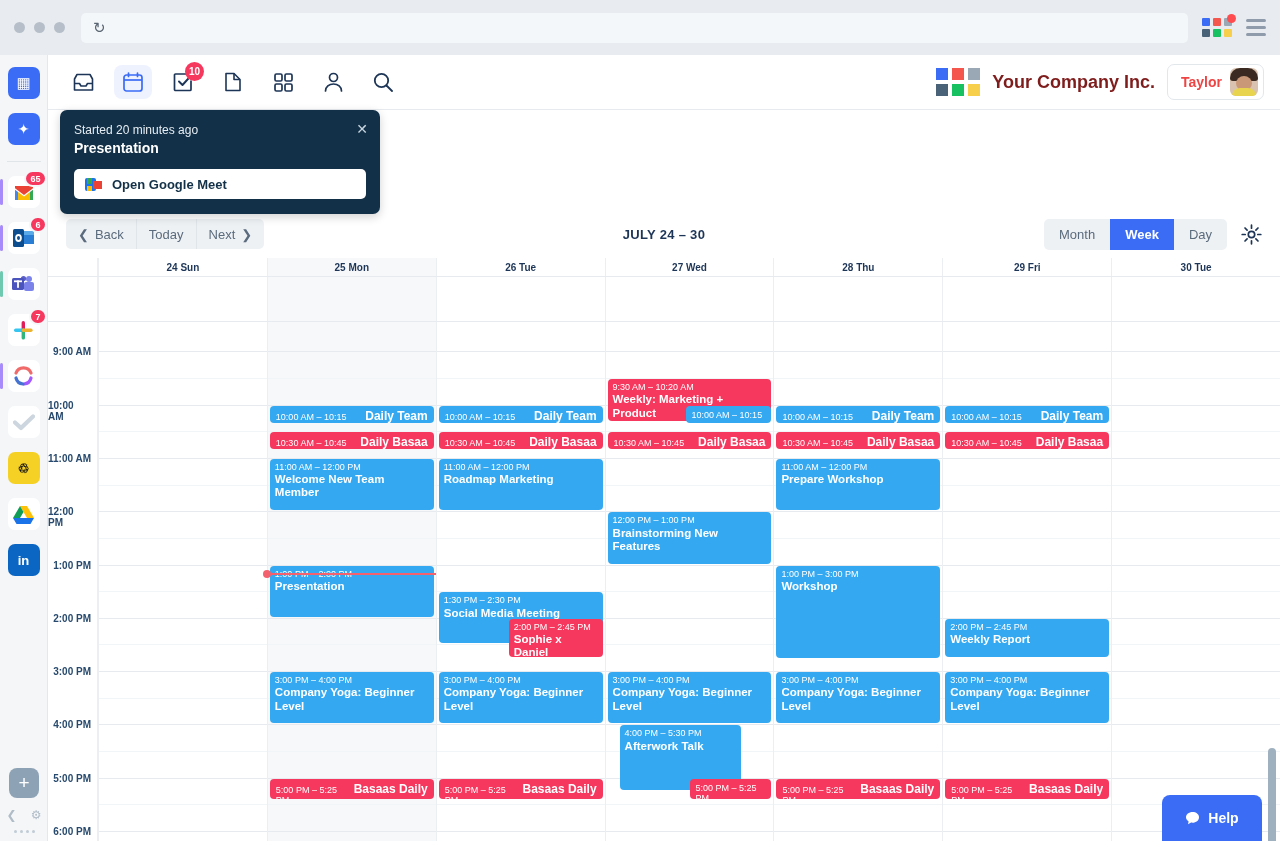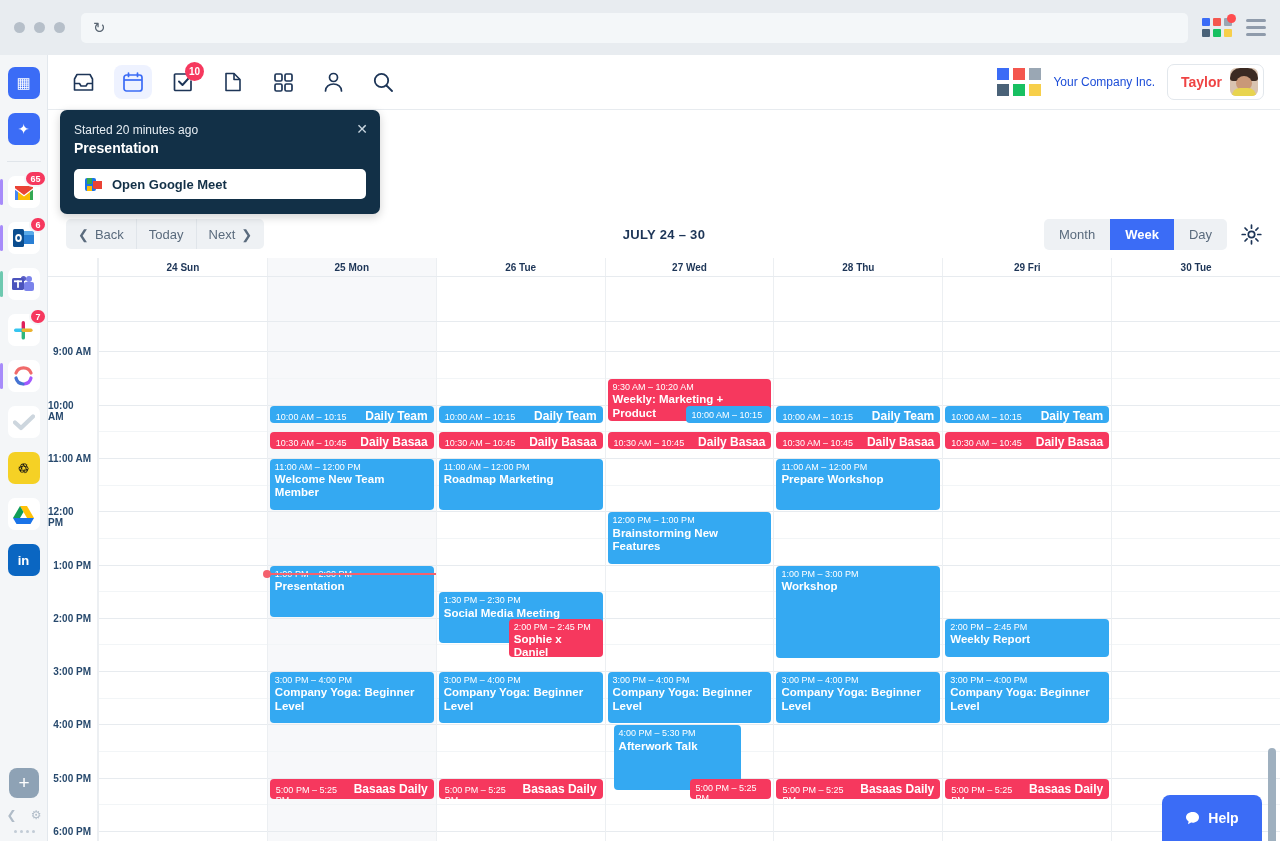--- a/index.html
+++ b/index.html
@@ -65,21 +65,21 @@
   .nav-ico { position: relative; width: 38px; height: 34px; border-radius: 8px;
     display: flex; align-items: center; justify-content: center; margin-right: 12px; }
   .nav-ico.active { background: #eef2ff; }
   .nav-badge { position: absolute; top: -3px; right: -2px; min-width: 19px; height: 19px;
     padding: 0 4px; border-radius: 10px; background: #f6385e; color: #fff;
     font-size: 10px; font-weight: bold; display: flex; align-items: center; justify-content: center; }
   .head-right { margin-left: auto; display: flex; align-items: center; gap: 12px; }
   .co-logo { display: grid; grid-template-columns: repeat(3, 12px);
     grid-template-rows: repeat(2, 12px); gap: 4px; }
   .co-logo i { display: block; width: 12px; height: 12px; }
-  .co-name { font-size: 12px; font-weight: normal; color: #1d4ed8; }
+  .co-name { font-size: 18px; font-weight: bold; color: #7f1d1d; }
   .user-chip { display: flex; align-items: center; gap: 8px; height: 36px;
     border: 1px solid #e2e7ec; border-radius: 7px; padding: 0 5px 0 13px; }
   .user-name { font-size: 14px; font-weight: bold; color: #ef4444; }
   .avatar { width: 28px; height: 28px; border-radius: 6px; overflow: hidden;
     background: #d9c3b0; position: relative; }
   .avatar .hair { position: absolute; inset: 0 0 auto 0; height: 13px; background: #3b2a22;
     border-radius: 14px 14px 4px 4px; }
   .avatar .face { position: absolute; top: 8px; left: 6px; width: 16px; height: 15px;
     background: #c99878; border-radius: 50%; }
   .avatar .body { position: absolute; bottom: 0; left: 2px; width: 24px; height: 8px;
@@ -588,21 +588,21 @@
             <span class="ev-title">Daily Basaa</span>
           </div>
           <div class="event blue" style="top: 190.215px; height: 51.3px; left: 2px; right: 2px;">
             <span class="ev-time">12:00 PM – 1:00 PM</span>
             <span class="ev-title">Brainstorming New Features</span>
           </div>
           <div class="event blue" style="top: 350.115px; height: 51.3px; left: 2px; right: 2px;">
             <span class="ev-time">3:00 PM – 4:00 PM</span>
             <span class="ev-title">Company Yoga: Beginner Level</span>
           </div>
-          <div class="event blue" style="top: 403.415px; height: 65px; left: 8px; right: 32px;">
+          <div class="event blue" style="top: 403.415px; height: 65px; left: 14px; right: 32px;">
             <span class="ev-time">4:00 PM – 5:30 PM</span>
             <span class="ev-title">Afterwork Talk</span>
           </div>
           <div class="event pink inline" style="top: 456.715px; height: 20.2083px; left: 84px; right: 2px;">
             <span class="ev-time">5:00 PM – 5:25 PM</span>
           </div>
         </div>
       <div class="daycol">
           <div class="hourline" style="top: 29.315px;"></div>
           <div class="halfline" style="top: 55.965px;"></div>

